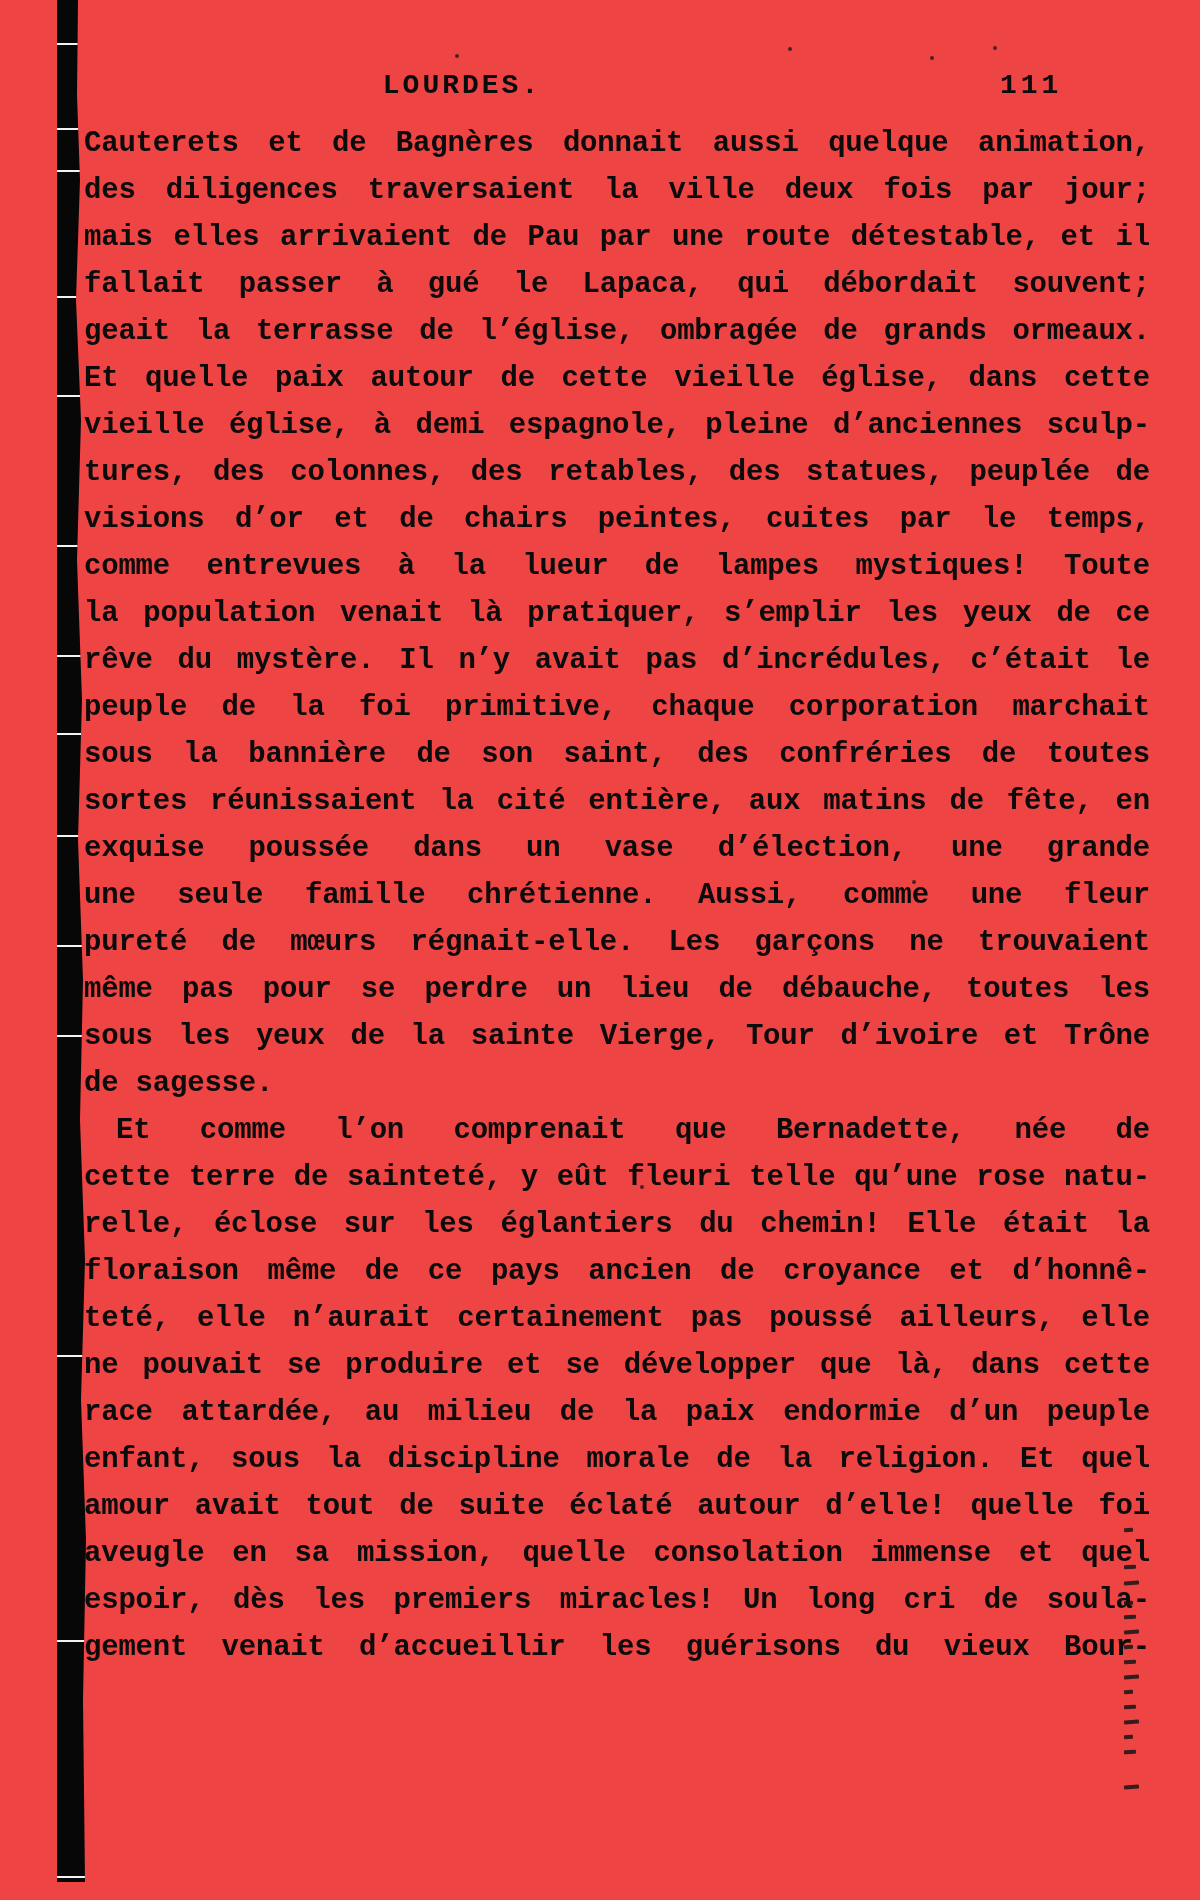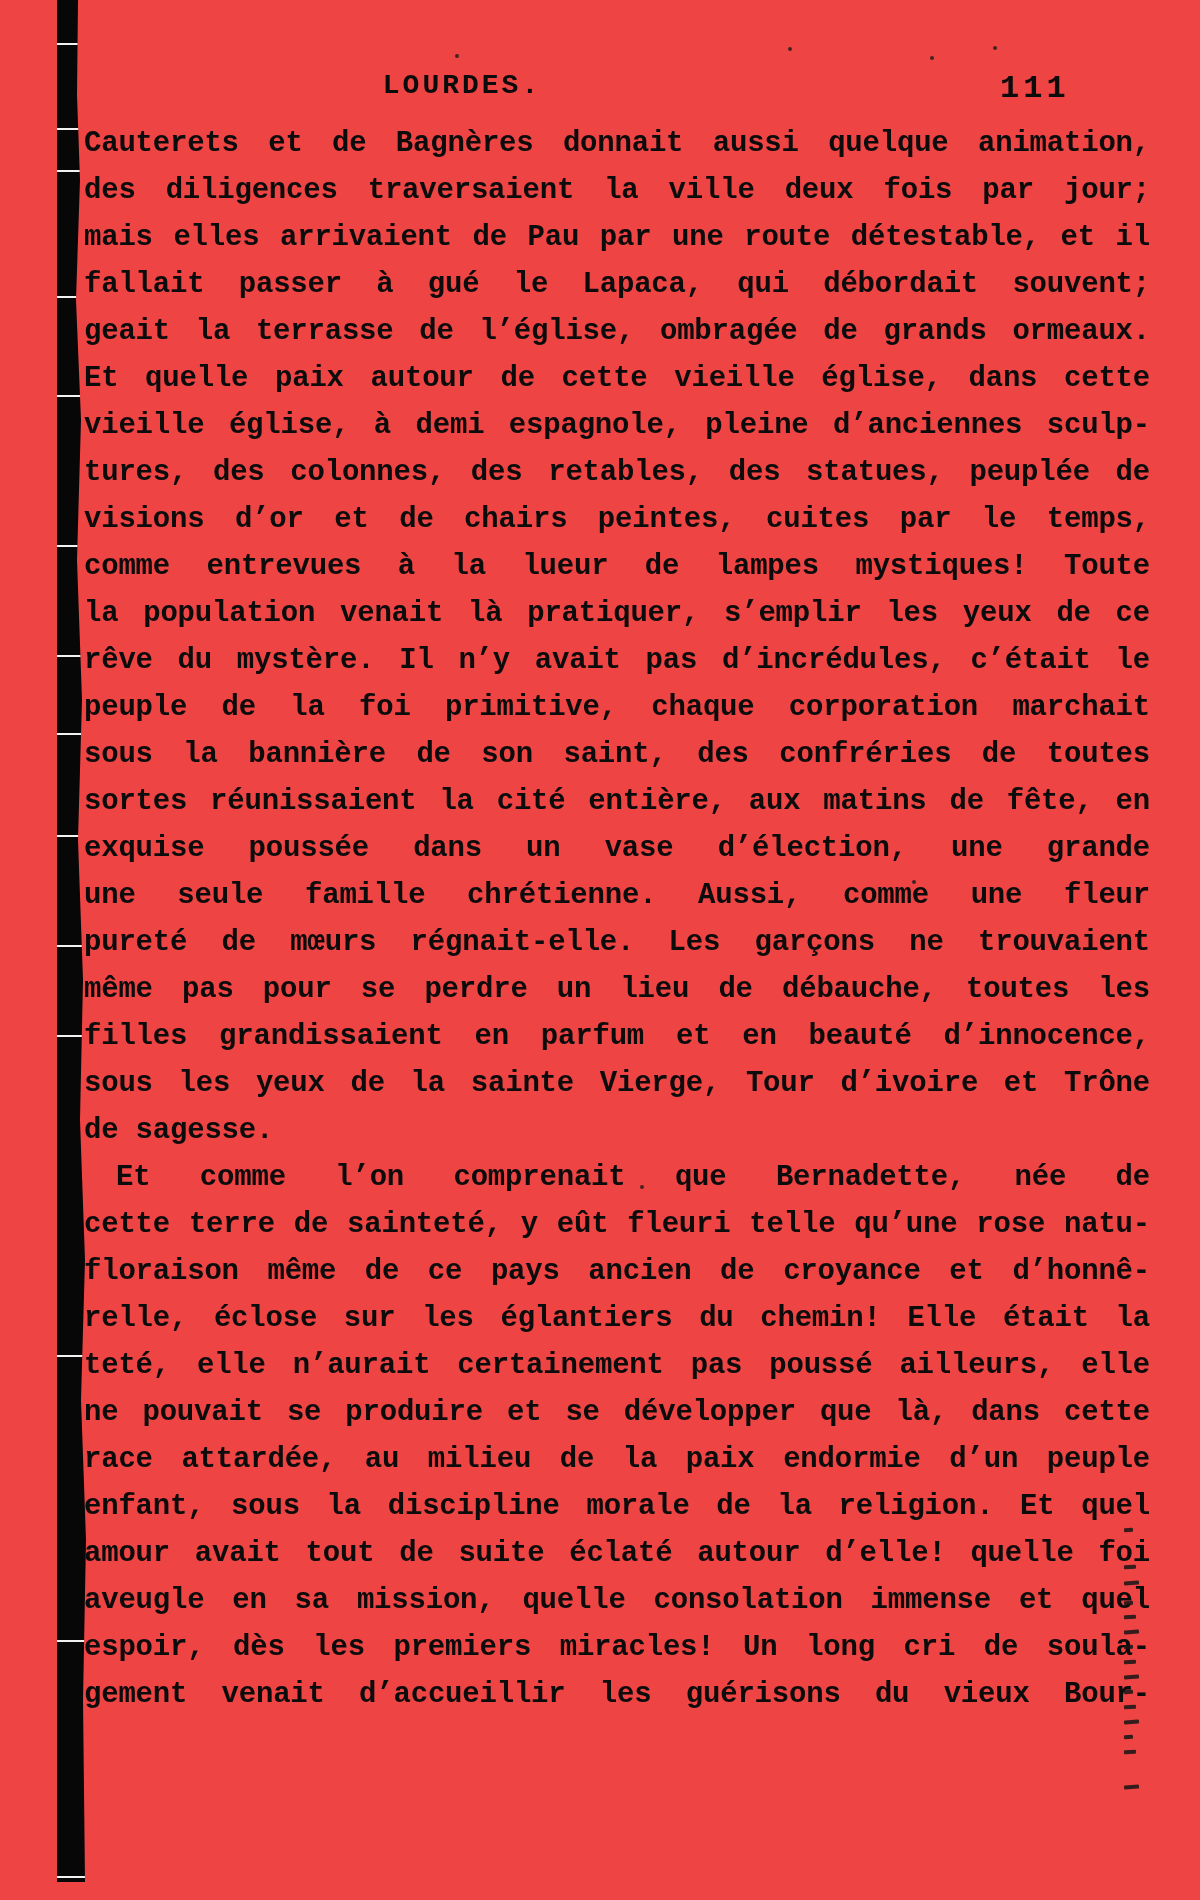--- a/index.html
+++ b/index.html
@@ -22,21 +22,21 @@
   .gutter .gap{
     position:absolute;left:0;width:100%;height:2px;background:#ffffff;opacity:.95;
   }
   
   .running-head-title{
     position:absolute;top:70px;left:462px;transform:translateX(-50%);
     font-size:28px;font-weight:bold;letter-spacing:3px;
   }
   .running-head-page{
     position:absolute;top:70px;left:1000px;
-    font-size:32px;font-weight:bold;letter-spacing:4px;
+    font-size:28px;font-weight:bold;letter-spacing:4px;
   }
   
   .text-block{
     position:absolute;left:84px;top:120px;width:1066px;
   }
   .line{
     height:47px;line-height:47px;overflow:hidden;
     font-size:29px;font-weight:bold;letter-spacing:-0.2px;
     text-align:justify;text-align-last:justify;
     white-space:normal;
@@ -92,27 +92,26 @@
       <div class="line">comme entrevues à la lueur de lampes mystiques! Toute</div>
       <div class="line">la population venait là pratiquer, s’emplir les yeux de ce</div>
       <div class="line">rêve du mystère. Il n’y avait pas d’incrédules, c’était le</div>
       <div class="line">peuple de la foi primitive, chaque corporation marchait</div>
       <div class="line">sous la bannière de son saint, des confréries de toutes</div>
       <div class="line">sortes réunissaient la cité entière, aux matins de fête, en</div>
       <div class="line">exquise poussée dans un vase d’élection, une grande</div>
       <div class="line">une seule famille chrétienne. Aussi, comme une fleur</div>
       <div class="line">pureté de mœurs régnait-elle. Les garçons ne trouvaient</div>
       <div class="line">même pas pour se perdre un lieu de débauche, toutes les</div>
-      <div class="line">filles grandissaient en parfum et en beauté d’innocence,</div>
       <div class="line">sous les yeux de la sainte Vierge, Tour d’ivoire et Trône</div>
       <div class="line no-just">de sagesse.</div>
       <div class="line indent">Et comme l’on comprenait que Bernadette, née de</div>
       <div class="line">cette terre de sainteté, y eût fleuri telle qu’une rose natu-</div>
+      <div class="line">relle, éclose sur les églantiers du chemin! Elle était la</div>
       <div class="line">floraison même de ce pays ancien de croyance et d’honnê-</div>
-      <div class="line">relle, éclose sur les églantiers du chemin! Elle était la</div>
       <div class="line">teté, elle n’aurait certainement pas poussé ailleurs, elle</div>
       <div class="line">ne pouvait se produire et se développer que là, dans cette</div>
       <div class="line">race attardée, au milieu de la paix endormie d’un peuple</div>
       <div class="line">enfant, sous la discipline morale de la religion. Et quel</div>
       <div class="line">amour avait tout de suite éclaté autour d’elle! quelle foi</div>
       <div class="line">aveugle en sa mission, quelle consolation immense et quel</div>
       <div class="line">espoir, dès les premiers miracles! Un long cri de soula-</div>
       <div class="line">gement venait d’accueillir les guérisons du vieux Bour-</div>
     </div>
 

